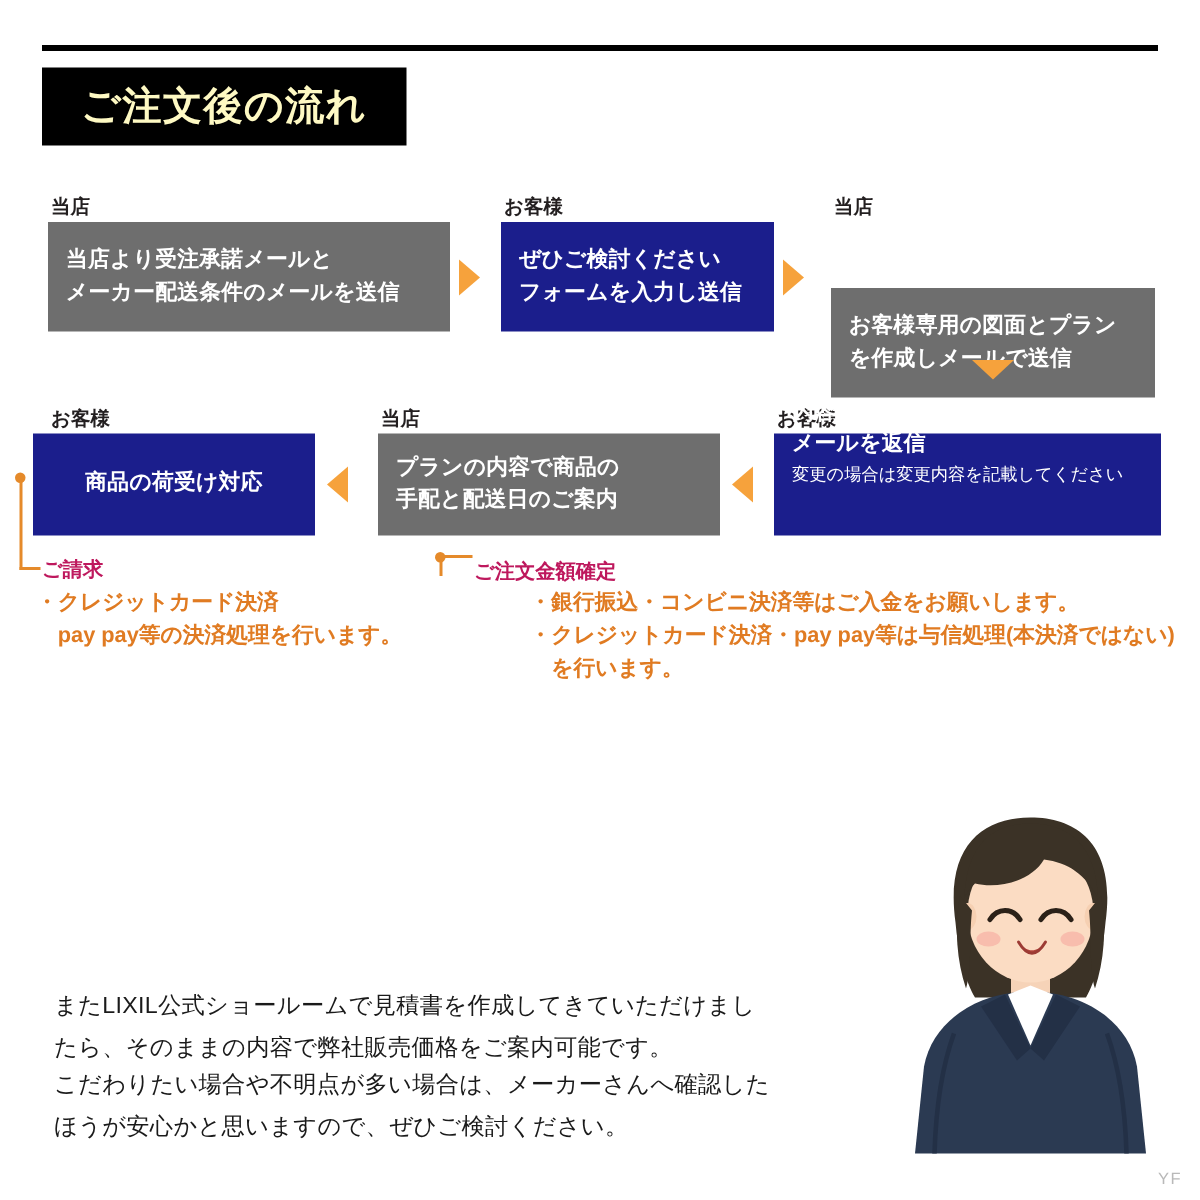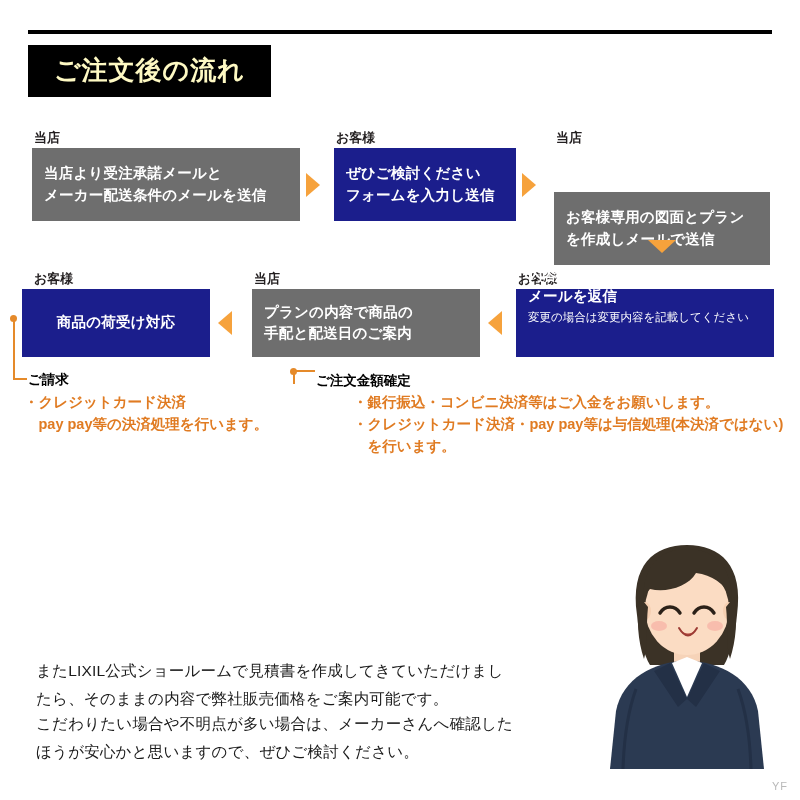--- a/index.html
+++ b/index.html
@@ -95,21 +95,21 @@
     border-left: 14px solid transparent;
     border-right: 14px solid transparent;
     border-top: 13px solid #f6a23c;
   }
 
   
   .note-label {
     position: absolute;
     font-size: 13.5px;
     font-weight: bold;
-    color: #000000;
+    color: #be185d;
     line-height: 1;
   }
   .note-body {
     position: absolute;
     font-size: 14.5px;
     font-weight: bold;
     color: #e07b22;
     line-height: 1.5;
     white-space: pre-line;
   }

